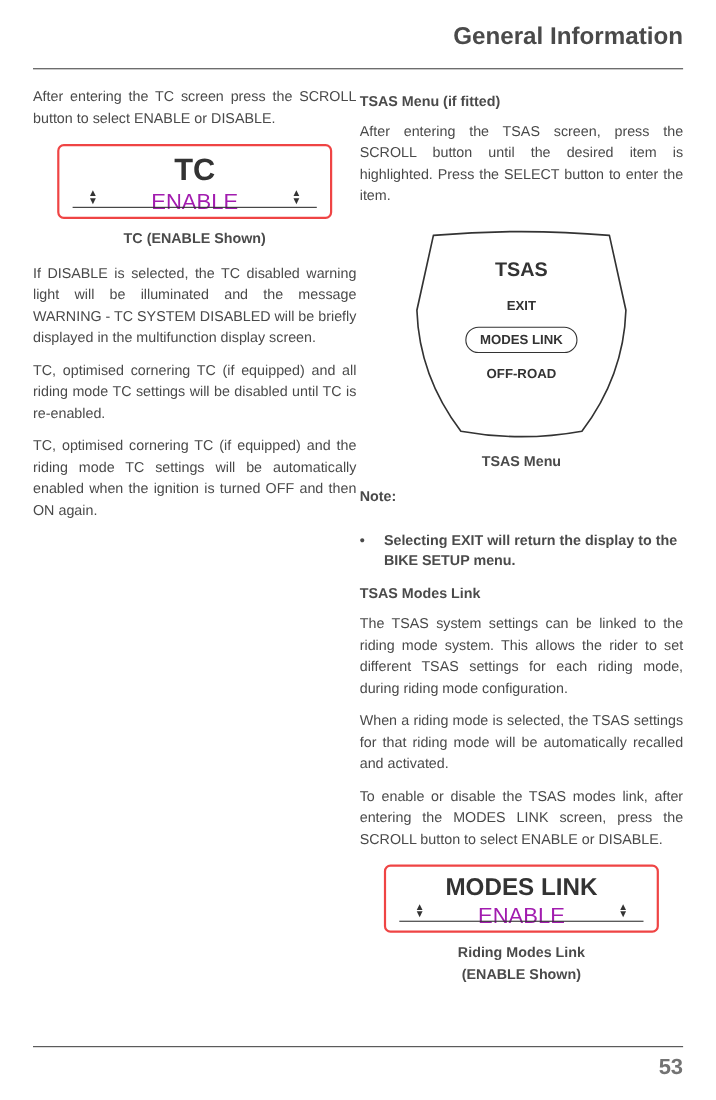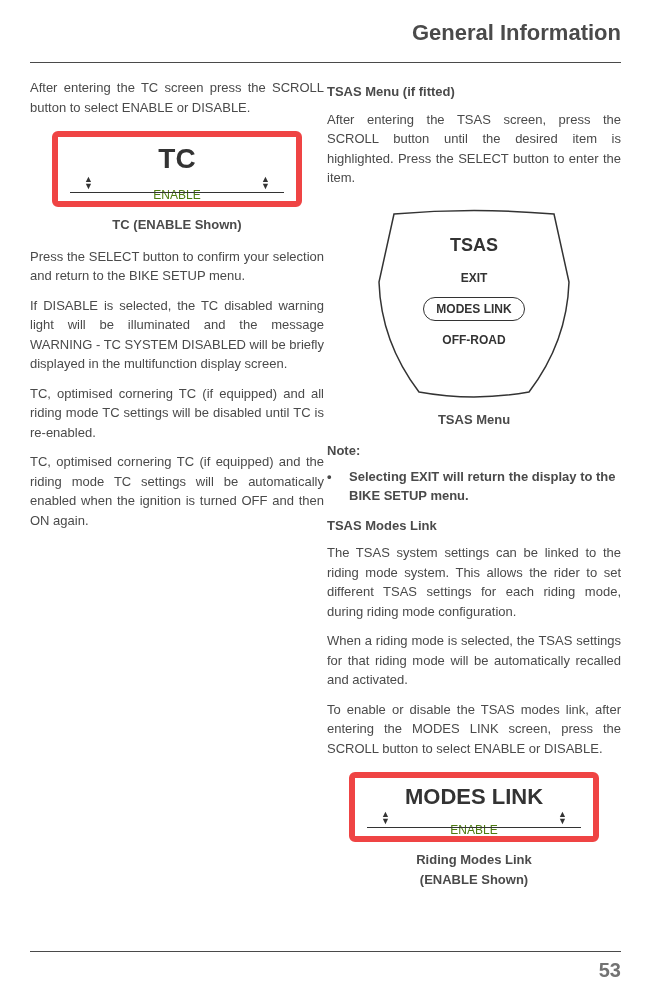--- a/index.html
+++ b/index.html
@@ -44,21 +44,21 @@
       text-align: justify;
     }
     
     .section-heading {
       font-weight: bold;
       margin-bottom: 8px;
       margin-top: 4px;
     }
     
     .display-box {
-      border: 6px solid #ef4444;
+      border: 2px solid #ef4444;
       border-radius: 6px;
       margin: 14px auto 8px auto;
       width: 250px;
       padding: 8px 0 4px 0;
       text-align: center;
       position: relative;
     }
     
     .display-box .big {
       font-size: 28px;
@@ -132,21 +132,21 @@
     .tsas-item.selected {
       border: 1.5px solid #333;
       border-radius: 12px;
       display: inline-block;
       padding: 2px 12px;
     }
     
     .note-heading {
       font-weight: bold;
       margin-top: 10px;
-      margin-bottom: 6px;
+      margin-bottom: 20px;
     }
     
     .bullet {
       display: flex;
       gap: 12px;
       font-weight: bold;
       margin-bottom: 10px;
     }
     
     .bullet-dot {
@@ -178,23 +178,23 @@
     .underline-row {
       position: relative;
       height: 24px;
       margin: 0 12px;
     }
     
     .underline-row .txt {
       position: absolute;
       left: 50%;
       transform: translateX(-50%);
-      font-size: 12px;
-      color: #4d7c0f;
-      top: 13px;
+      font-size: 20px;
+      color: #a21caf;
+      top: 0;
     }
     
     .underline-row .line {
       position: absolute;
       bottom: 4px;
       left: 0;
       right: 0;
       border-bottom: 1px solid #333;
     }
     
@@ -214,21 +214,20 @@
       <div class="underline-row">
         <span class="arrows left">▲<br>▼</span>
         <span class="txt">ENABLE</span>
         <span class="line"></span>
         <span class="arrows right">▲<br>▼</span>
       </div>
     </div>
 
     <div class="caption">TC (ENABLE Shown)</div>
 
-    <p>Press the SELECT button to confirm your selection and return to the BIKE SETUP menu.</p>
     <p>If DISABLE is selected, the TC disabled warning light will be illuminated and the message WARNING - TC SYSTEM DISABLED will be briefly displayed in the multifunction display screen.</p>
     <p>TC, optimised cornering TC (if equipped) and all riding mode TC settings will be disabled until TC is re-enabled.</p>
     <p>TC, optimised cornering TC (if equipped) and the riding mode TC settings will be automatically enabled when the ignition is turned OFF and then ON again.</p>
   </div>
 
   <div class="col">
     <div class="section-heading">TSAS Menu (if fitted)</div>
     <p>After entering the TSAS screen, press the SCROLL button until the desired item is highlighted. Press the SELECT button to enter the item.</p>
 
     <div class="tsas-diagram">

